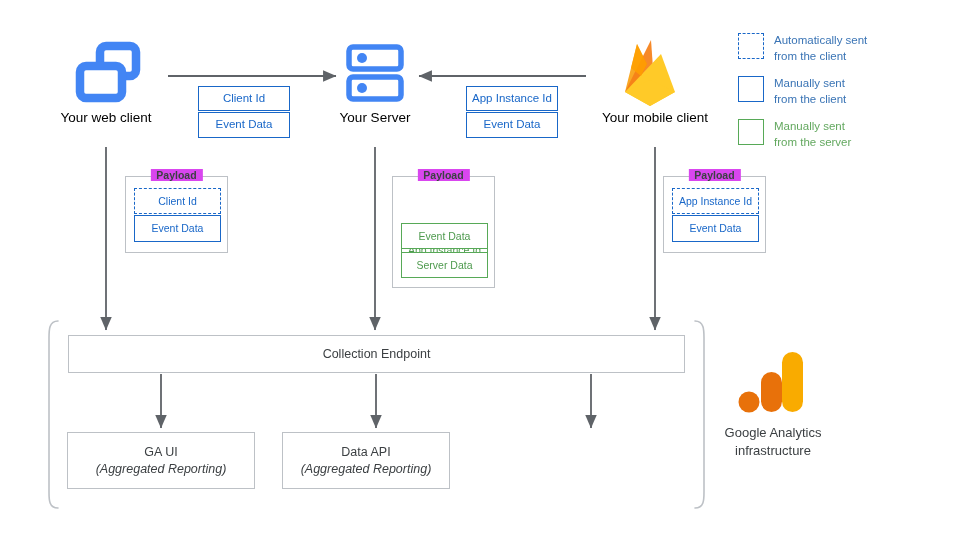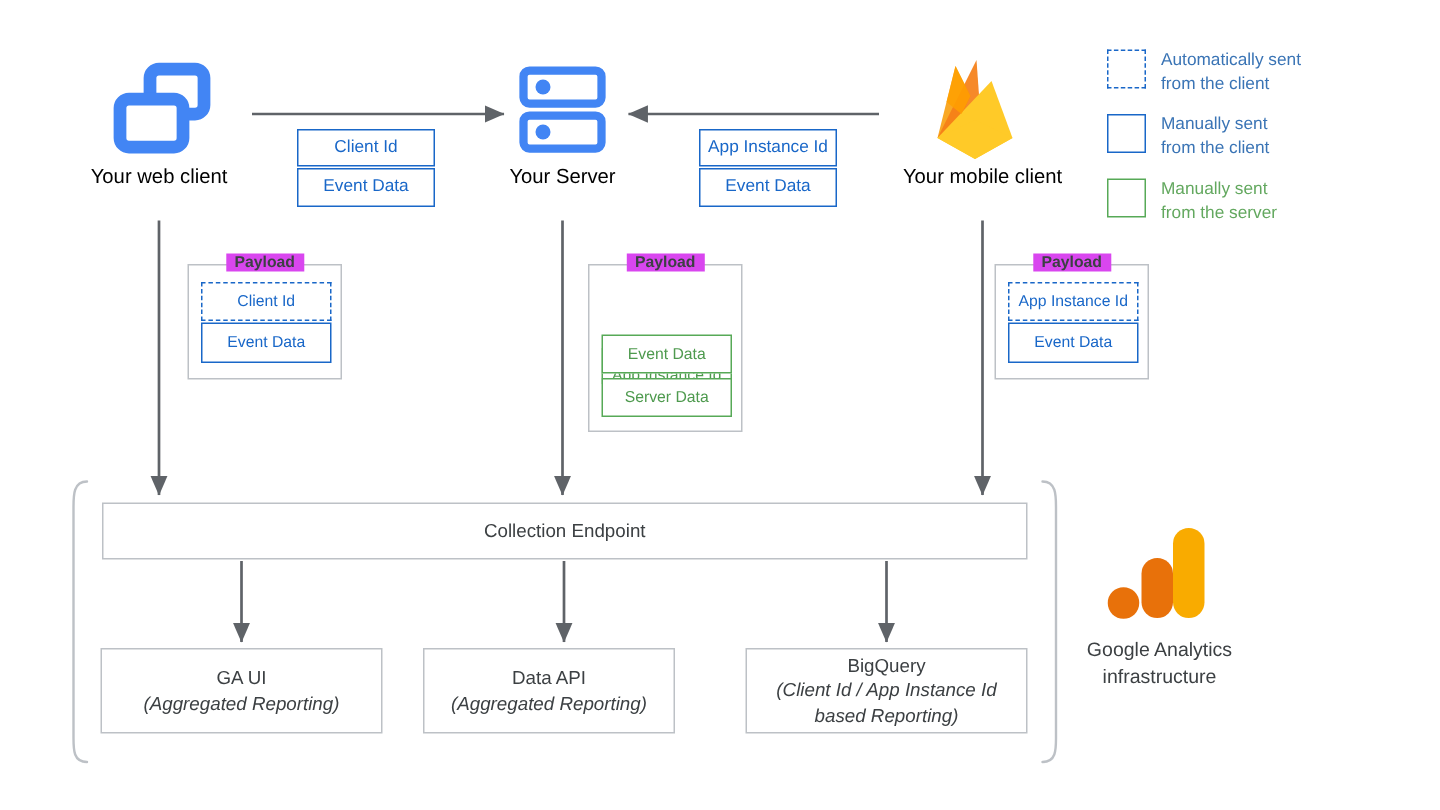--- a/index.html
+++ b/index.html
@@ -184,25 +184,20 @@
   <div class="abs greybox" style="left:67px;top:432px;width:188px;height:57px;">
     <span>GA UI</span>
     <span class="sub">(Aggregated Reporting)</span>
   </div>
 
   <div class="abs greybox" style="left:282px;top:432px;width:168px;height:57px;">
     <span>Data API</span>
     <span class="sub">(Aggregated Reporting)</span>
   </div>
 
-  <div class="abs greybox" style="left:497px;top:432px;width:188px;height:57px;">
-    <span>BigQuery</span>
-    <span class="sub" style="white-space:pre-line;">(Client Id / App Instance Id
-based Reporting)</span>
-  </div>
 
   <div class="abs" style="left:738px;top:348px;width:70px;height:68px;">
     <svg viewBox="0 0 70 68" width="70" height="68">
       <rect x="44" y="4" width="21" height="60" rx="10.5" ry="10.5" fill="#f9ab00"></rect>
       <rect x="23" y="24" width="21" height="40" rx="10.5" ry="10.5" fill="#e8710a"></rect>
       <circle cx="11" cy="54" r="10.5" fill="#e8710a"></circle>
     </svg>
   </div>
   <div class="abs ga-label" style="left:693px;top:424px;width:160px;">Google Analytics
 infrastructure</div>

